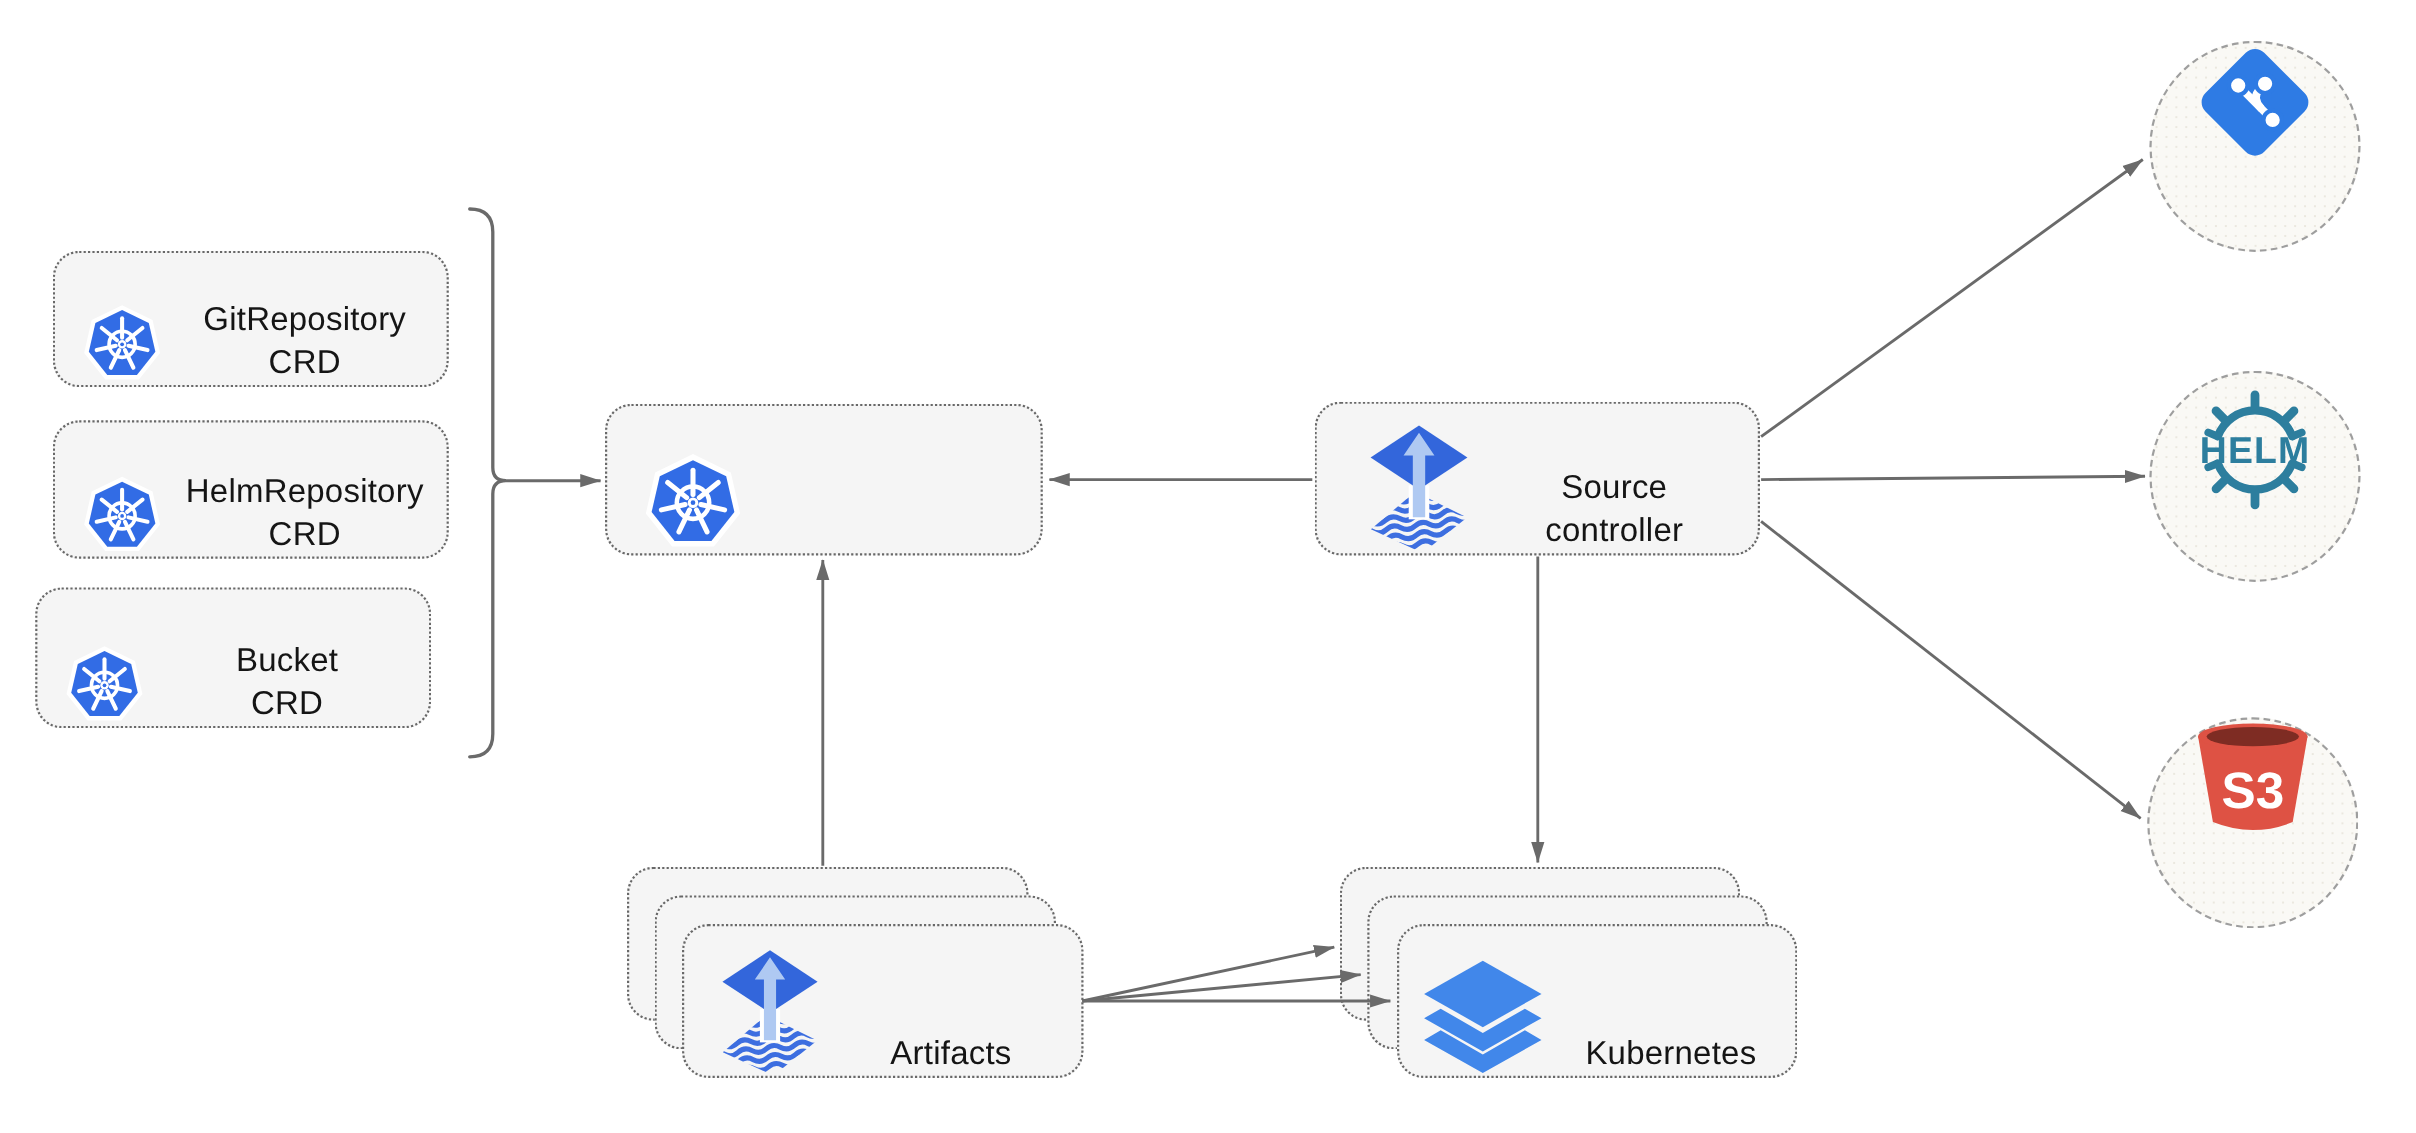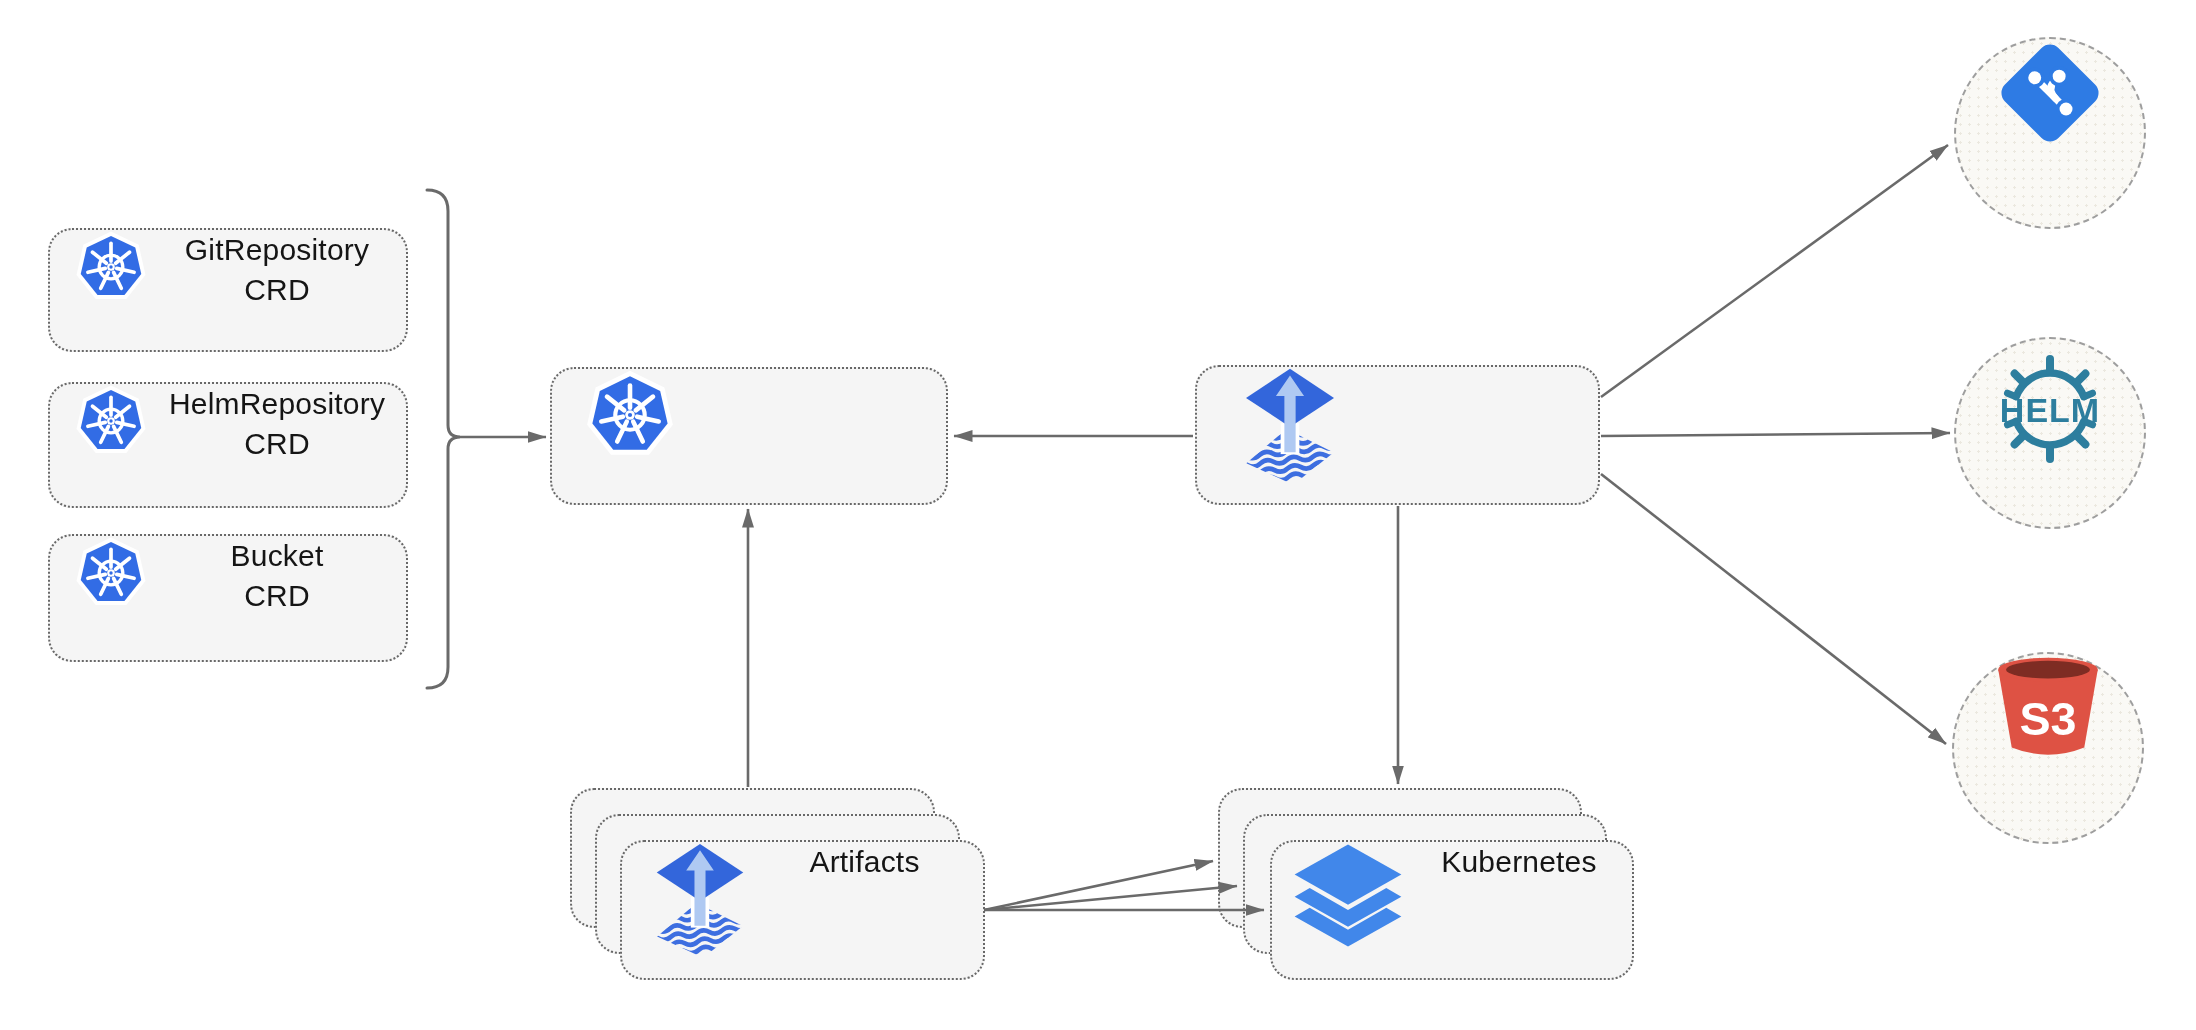--- a/index.html
+++ b/index.html
@@ -6,21 +6,21 @@
   body{font-family:"Liberation Sans","DejaVu Sans",sans-serif;}
   .canvas{position:relative;width:2196px;height:1030px;background:#fff;overflow:hidden;}
 
   
   .node,.layer{
     position:absolute;box-sizing:border-box;
     background:var(--node-fill,#F5F5F5);
     border:2px dotted var(--node-border,#686868);
     border-radius:24px;
   }
-  .node{display:flex;align-items:flex-start;z-index:3;}
+  .node{display:flex;align-items:flex-end;z-index:3;}
   .layer{z-index:2;}
   .node .icon{flex:0 0 auto;display:flex;align-items:center;justify-content:center;}
   .node .label{
     flex:1;text-align:center;font-size:30px;color:#151515;
     line-height:1.32;letter-spacing:.2px;
   }
 
   
   .circle{
     position:absolute;width:192px;height:192px;box-sizing:border-box;
@@ -123,21 +123,21 @@
         <circle cx="50" cy="50" r="5.2" class="f-white"></circle>
         <circle cx="50" cy="50" r="2.3" class="f-k8s"></circle>
       </svg>
     </span>
     <span class="label">
       <div>HelmRepository</div>
       <div>CRD</div>
     </span>
   </div>
 
-  <div class="node" style="left:48px;top:534px;width:360px;height:128px;padding-left:24px;">
+  <div class="node" style="left:32px;top:534px;width:360px;height:128px;padding-left:24px;">
     <span class="icon">
       <svg width="74" height="74" viewBox="0 0 100 100">
         <polygon class="f-white" points="50,2 87.4,20.1 96.6,60.7 70.7,93.2 29.3,93.2 3.4,60.7 12.6,20.1"></polygon>
         <polygon class="f-k8s" points="50,8 82.8,23.8 90.9,59.3 68.2,87.8 31.8,87.8 9.1,59.3 17.2,23.8"></polygon>
         <g class="s-white" stroke-width="5" stroke-linecap="round">
           <line x1="50" y1="42" x2="50" y2="18"></line>
           <line x1="56.3" y1="45.0" x2="75.0" y2="30.0"></line>
           <line x1="57.8" y1="51.8" x2="81.2" y2="57.1"></line>
           <line x1="53.5" y1="57.2" x2="63.9" y2="78.8"></line>
           <line x1="46.5" y1="57.2" x2="36.1" y2="78.8"></line>
@@ -192,20 +192,24 @@
             <path d="M-10,99 q 7,-5 14,0 t 14,0 t 14,0 t 14,0 t 14,0 t 14,0 t 14,0 t 14,0"></path>
             <path d="M-10,108 q 7,-5 14,0 t 14,0 t 14,0 t 14,0 t 14,0 t 14,0 t 14,0 t 14,0"></path>
             <path d="M-10,117 q 7,-5 14,0 t 14,0 t 14,0 t 14,0 t 14,0 t 14,0 t 14,0 t 14,0"></path>
           </g>
         </g>
         <rect x="40" y="60" width="20" height="33" class="f-white"></rect>
         <polygon class="f-flux" points="50,2 97,33 50,64 3,33" stroke-linejoin="round"></polygon>
         <polygon class="f-flux-light" points="50,9 65,31 56,31 56,91 44,91 44,31 35,31"></polygon>
       </svg>
     </span>
+    <span class="label">
+      <div>Source</div>
+      <div>controller</div>
+    </span>
   </div>
 
   <div class="layer" style="left:570px;top:788px;width:365px;height:140px;"></div>
   <div class="layer" style="left:595px;top:814px;width:365px;height:140px;"></div>
   <div class="node" style="left:620px;top:840px;width:365px;height:140px;padding-left:32px;">
     <span class="icon">
       <svg width="92" height="116" viewBox="0 0 100 126">
         <defs>
             <clipPath id="fluxclip2">
               <polygon points="50,66 97,97 50,126 3,97"></polygon>

